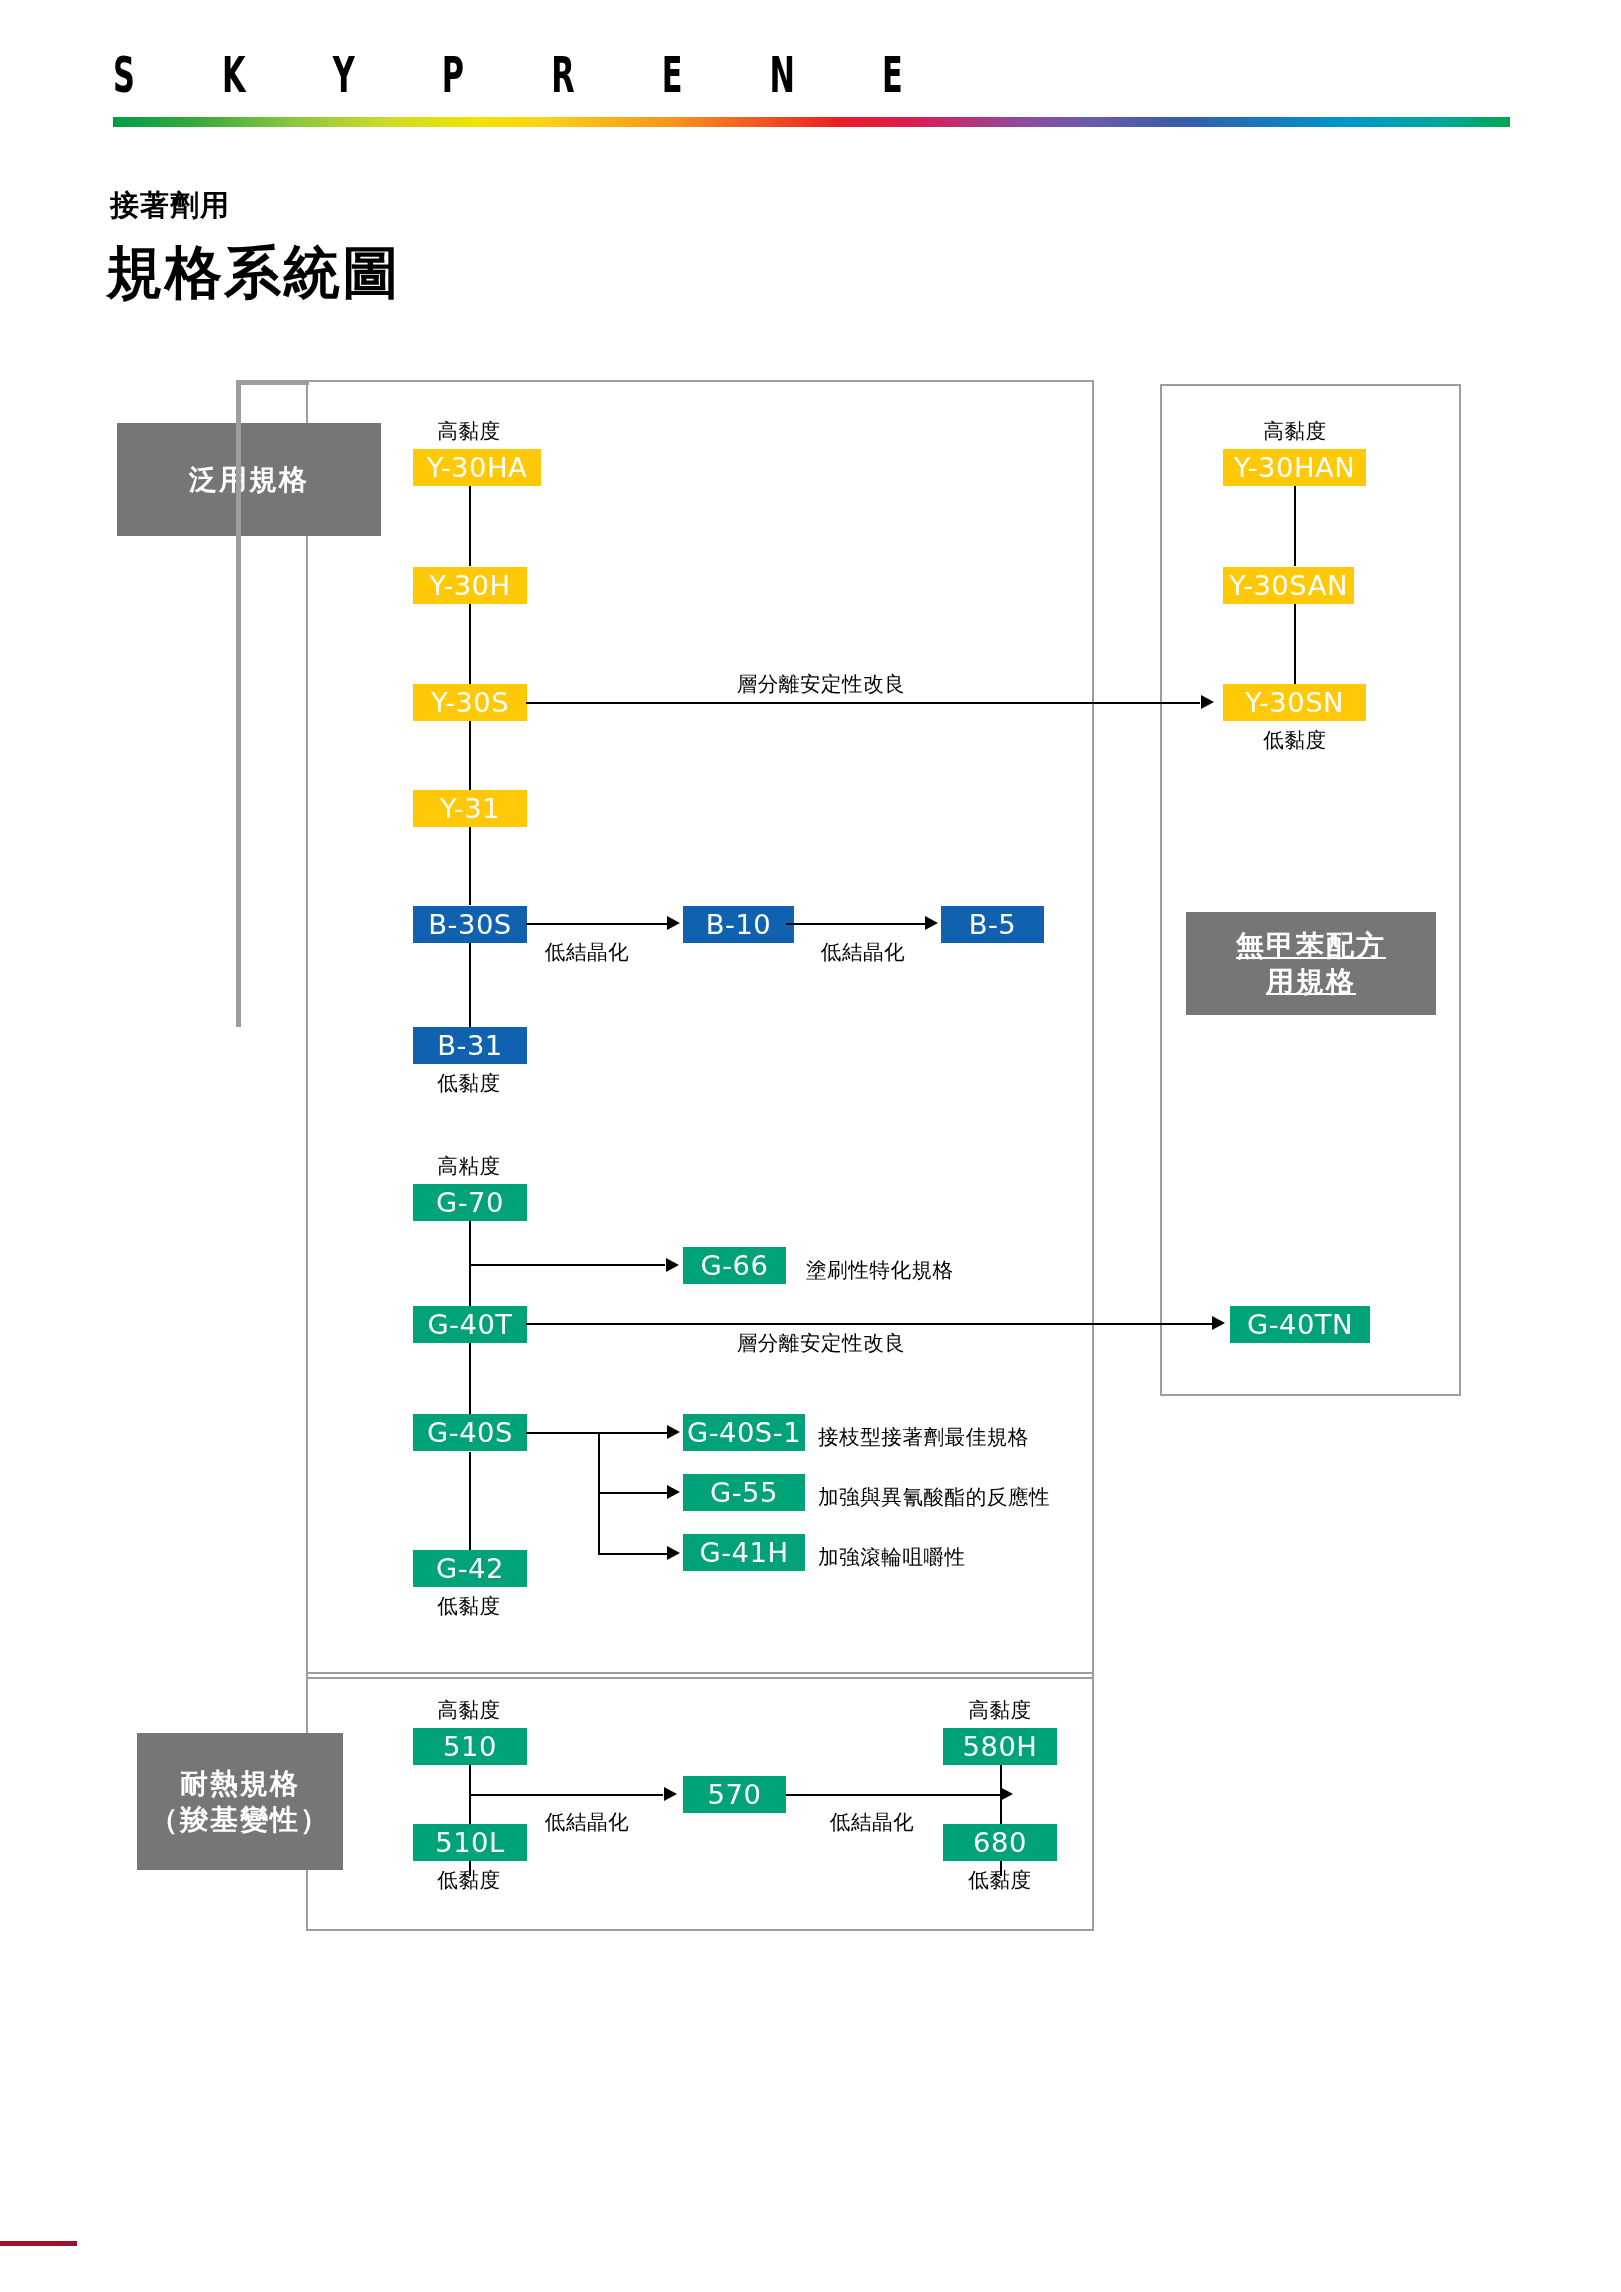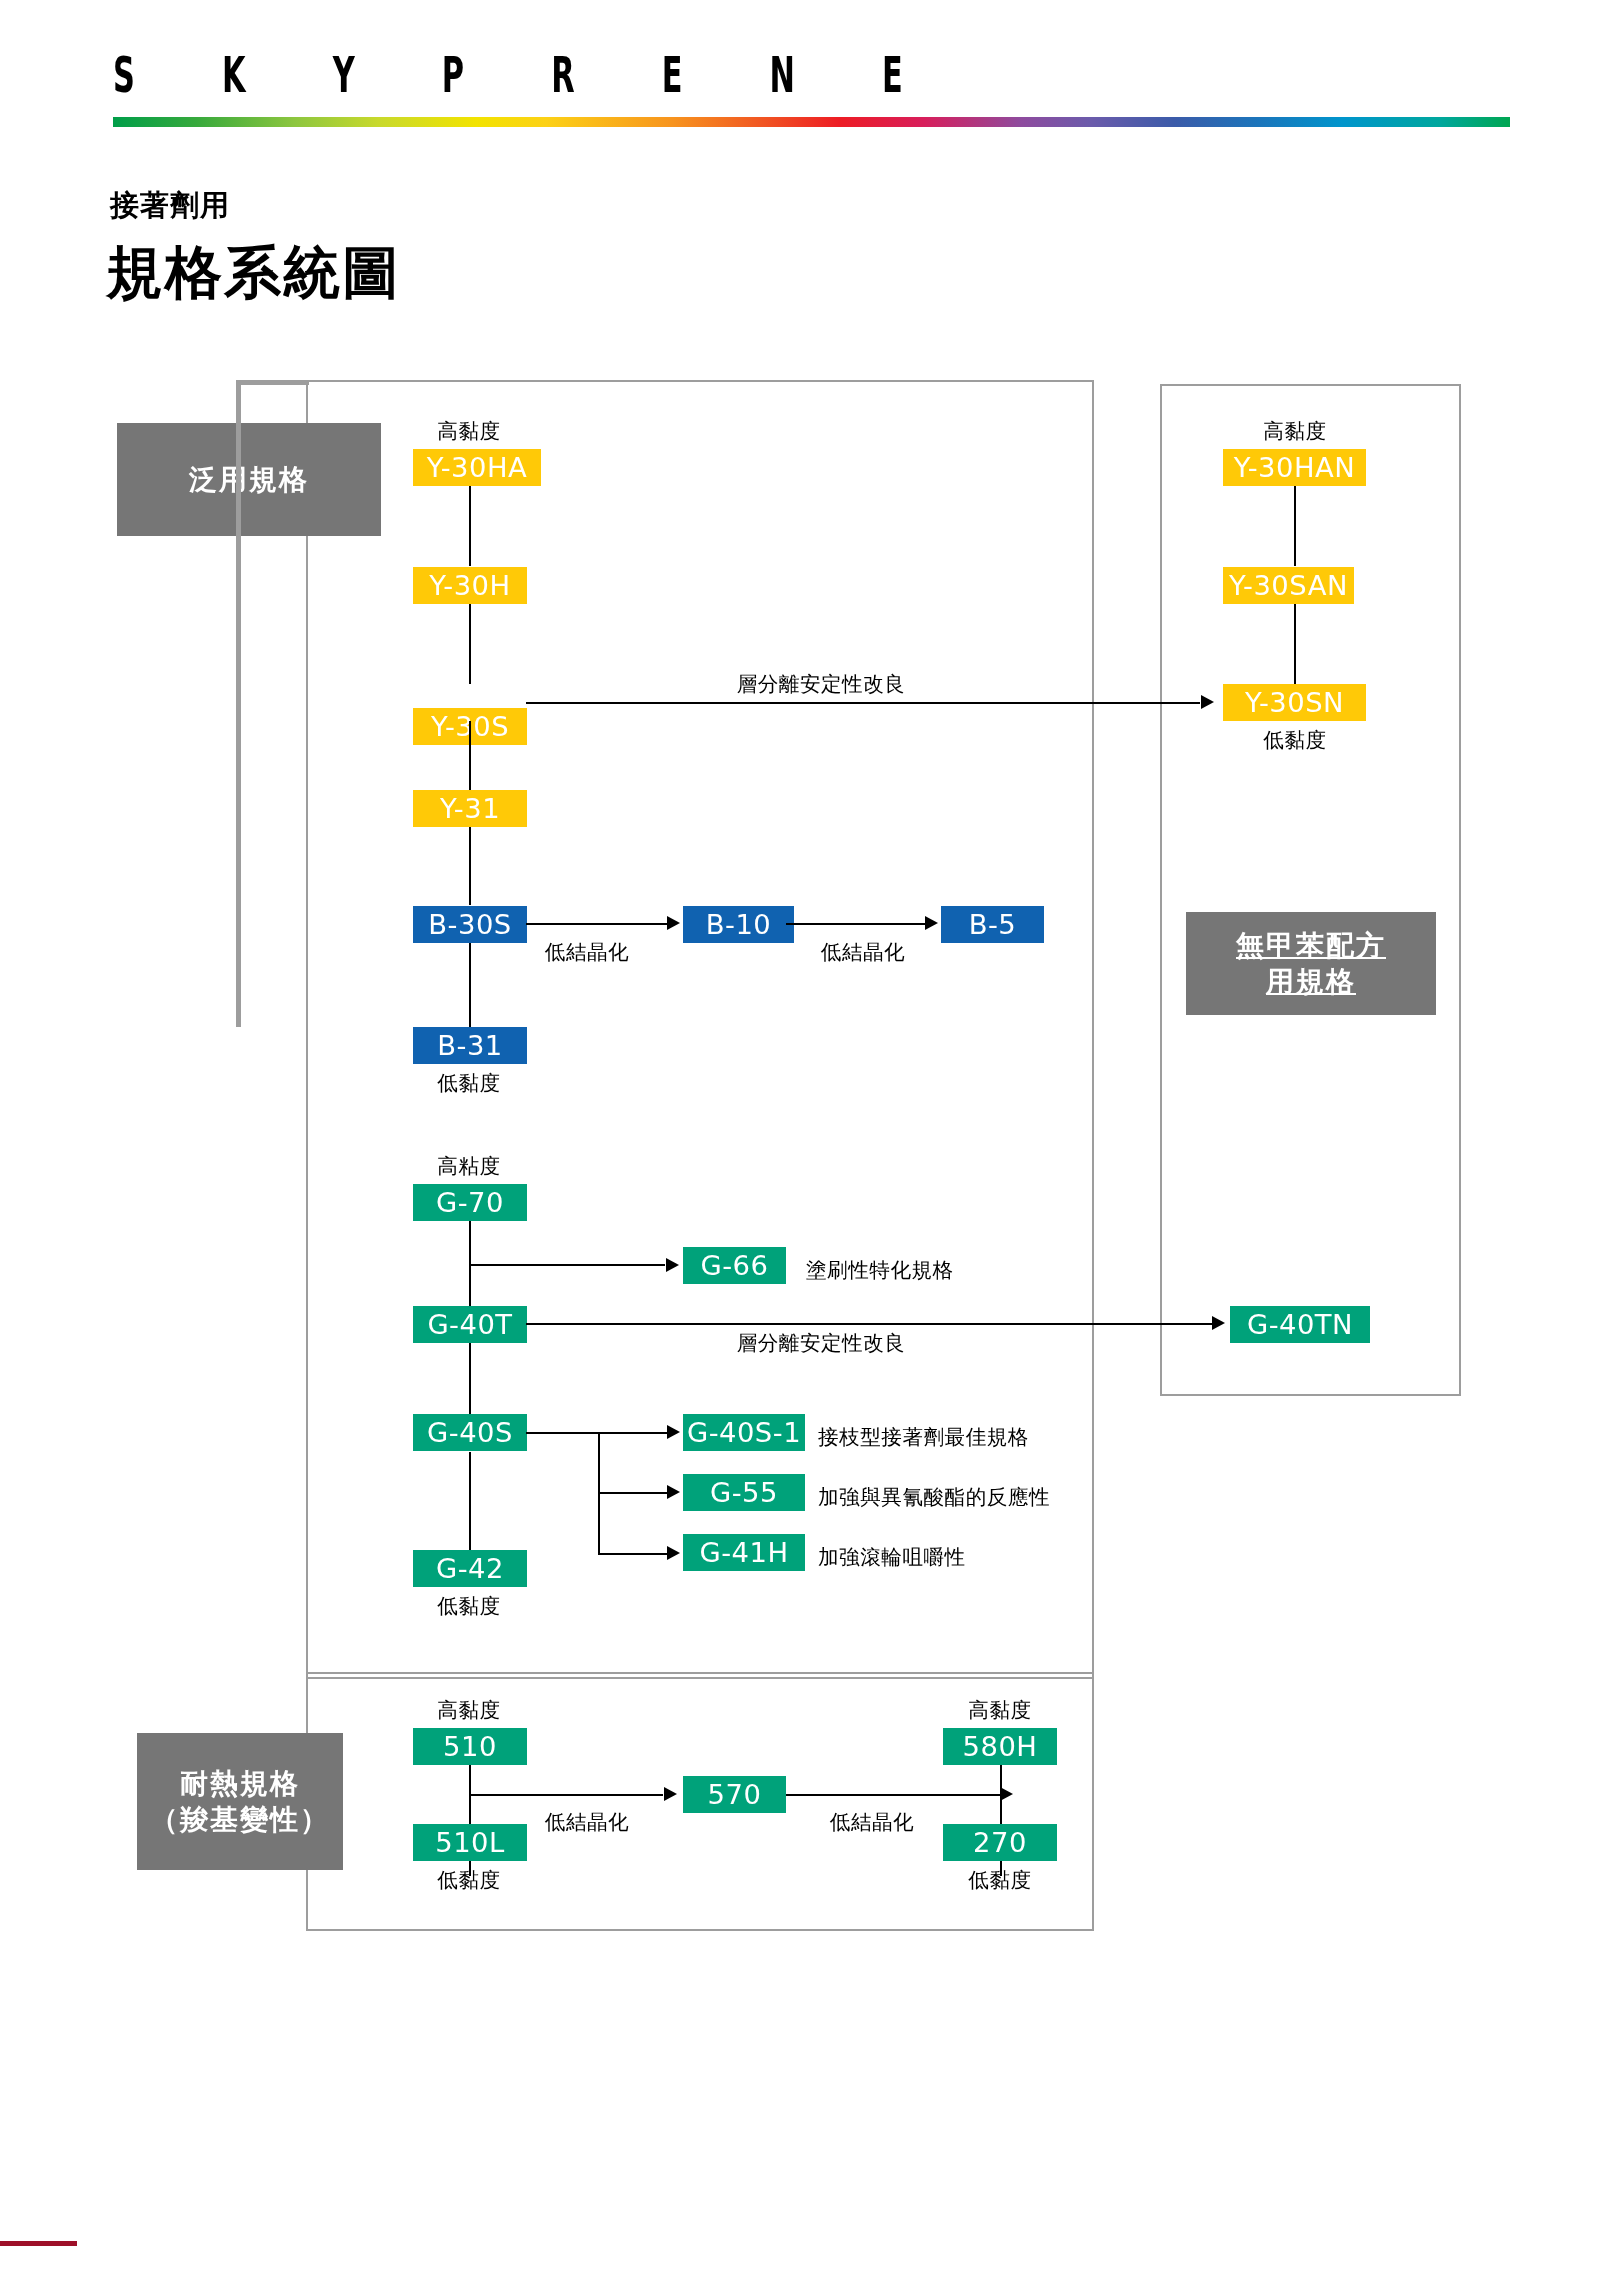--- a/index.html
+++ b/index.html
@@ -225,21 +225,21 @@
 <div class="gray-vline" style="left:236px; top:380px; height:647px;"></div>
 
 <div class="ann center" style="left:469px; top:417px;">高黏度</div>
 
 <div class="node yellow" style="left:413px; top:449px; width:128px;">Y-30HA</div>
 <div class="vline" style="left:469px; top:486px; height:80px;"></div>
 
 <div class="node yellow" style="left:413px; top:567px; width:114px;">Y-30H</div>
 <div class="vline" style="left:469px; top:604px; height:80px;"></div>
 
-<div class="node yellow" style="left:413px; top:708px; width:114px;">Y-30S</div>
+<div class="node yellow" style="left:413px; top:684px; width:114px;">Y-30S</div>
 <div class="vline" style="left:469px; top:721px; height:69px;"></div>
 
 <div class="hline" style="left:526px; top:702px; width:674px;"></div>
 <div class="arrow-right" style="left:1201px; top:695px;"></div>
 <div class="ann center" style="left:821px; top:670px;">層分離安定性改良</div>
 
 <div class="node yellow" style="left:413px; top:790px; width:114px;">Y-31</div>
 <div class="vline" style="left:469px; top:827px; height:78px;"></div>
 
 <div class="node blue" style="left:413px; top:906px; width:114px;">B-30S</div>
@@ -326,17 +326,17 @@
 
 <div class="node green" style="left:683px; top:1776px; width:103px;">570</div>
 
 <div class="hline" style="left:786px; top:1794px; width:214px;"></div>
 <div class="arrow-right" style="left:1000px; top:1787px;"></div>
 <div class="ann center" style="left:872px; top:1808px;">低結晶化</div>
 
 <div class="ann center" style="left:1000px; top:1696px;">高黏度</div>
 <div class="node green" style="left:943px; top:1728px; width:114px;">580H</div>
 <div class="vline" style="left:1000px; top:1765px; height:111px;"></div>
-<div class="node green" style="left:943px; top:1824px; width:114px;">270</div>
+<div class="node green" style="left:943px; top:1824px; width:114px;">680</div>
 <div class="ann center" style="left:1000px; top:1866px;">低黏度</div>
 
 <div id="footer-rule"></div>
 
 
 </body></html>

